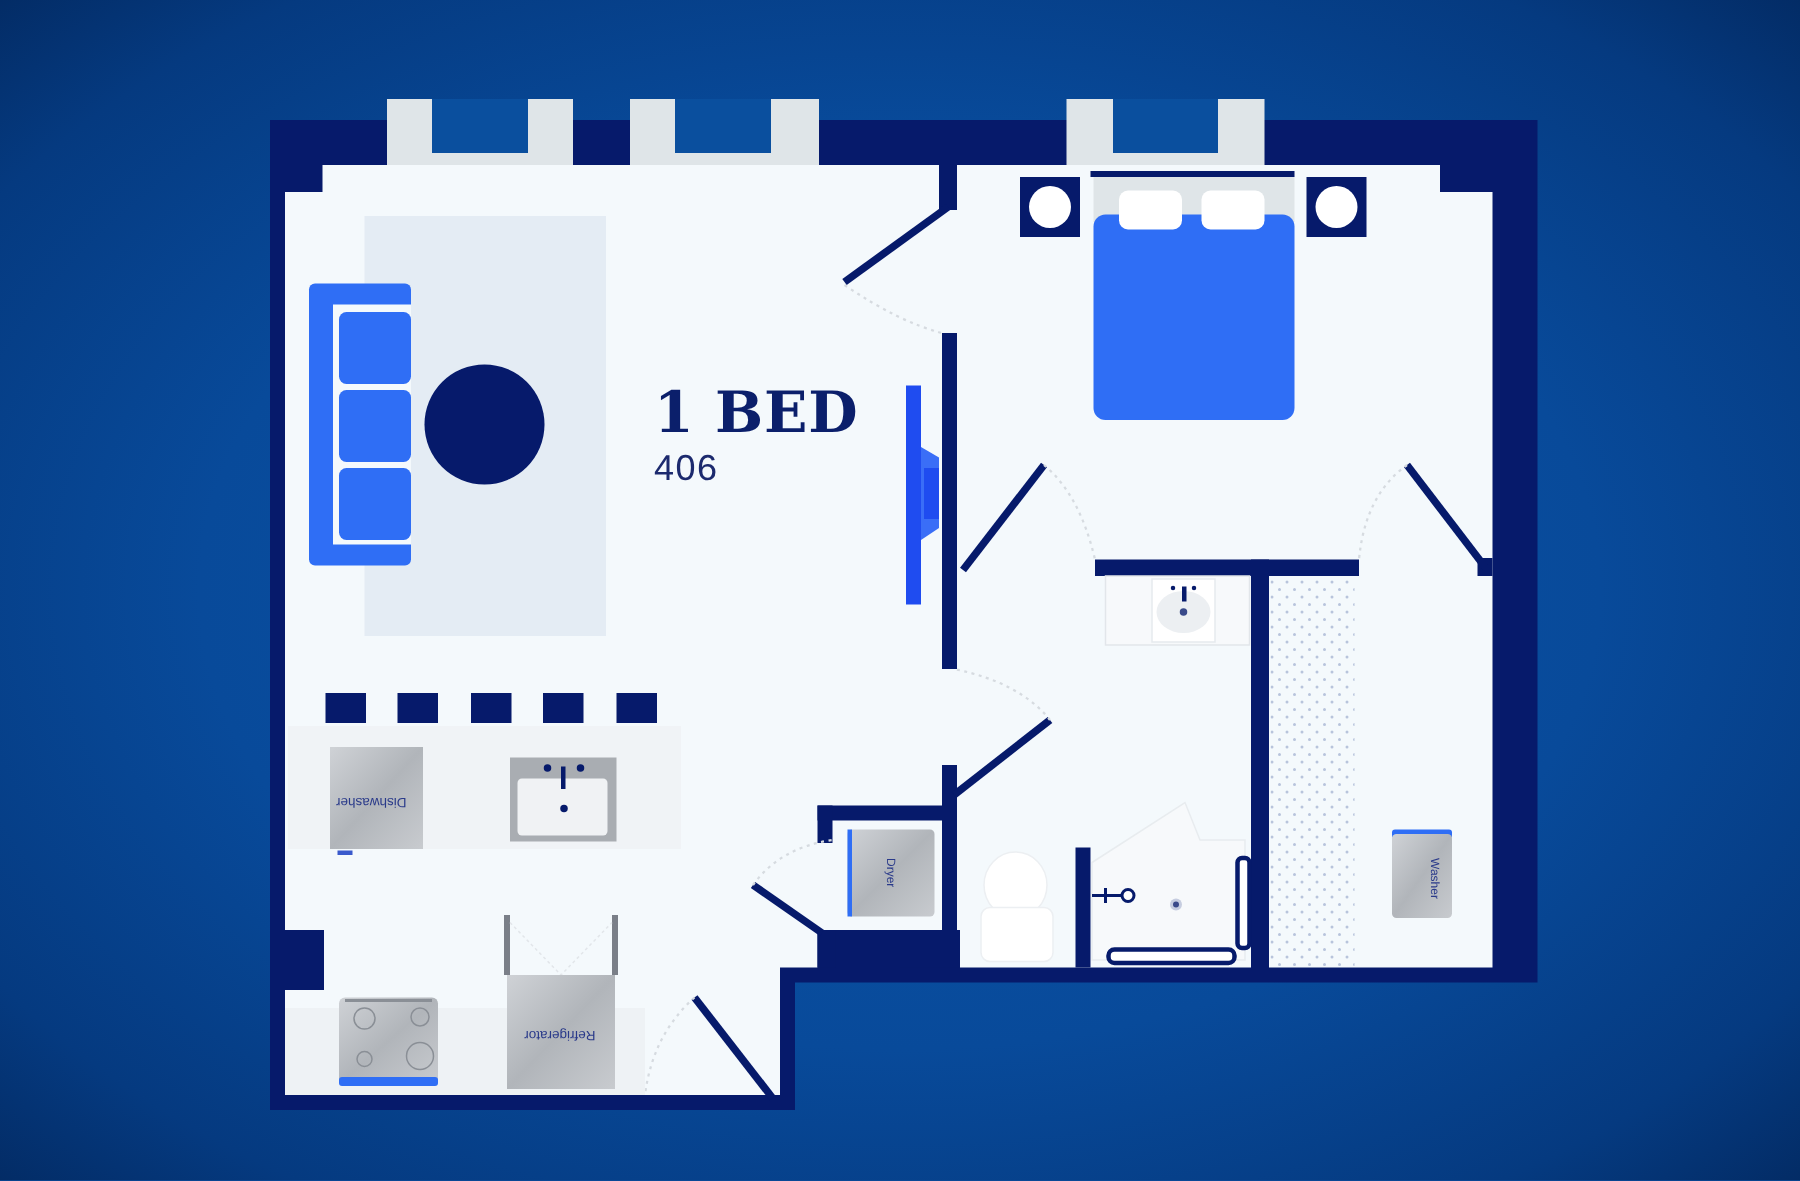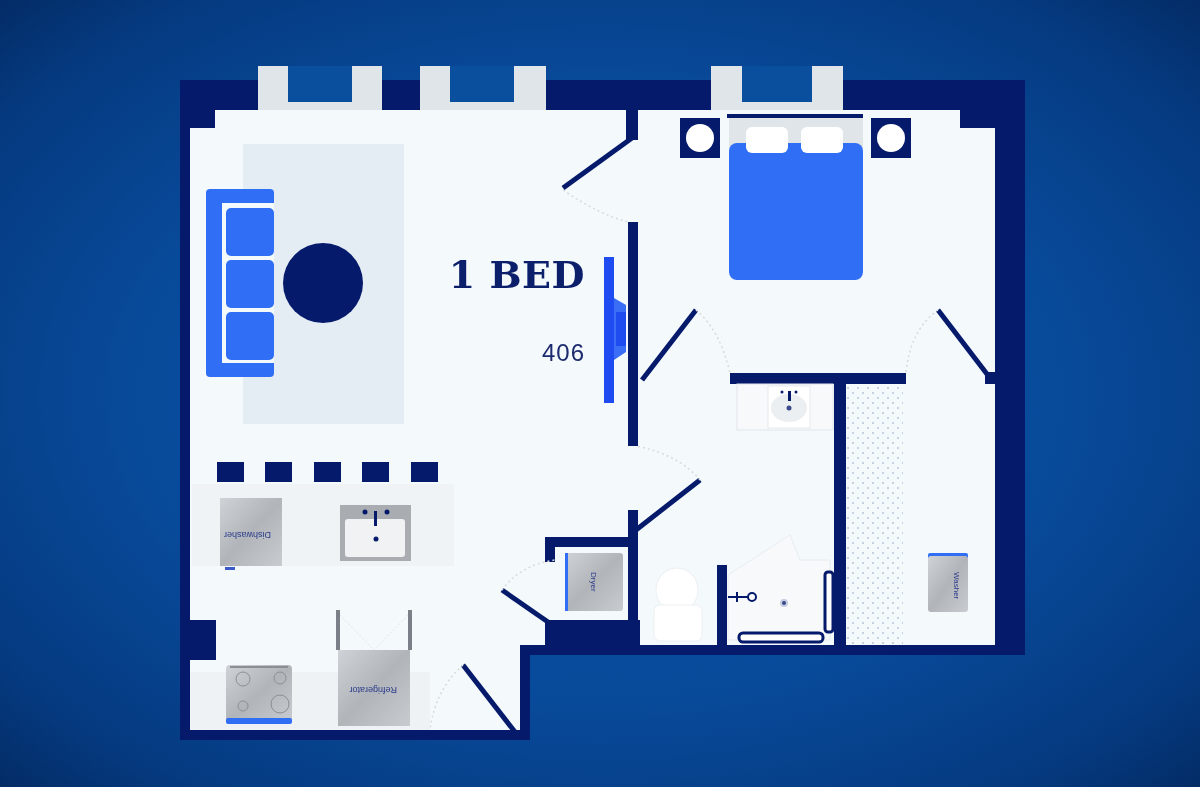--- a/index.html
+++ b/index.html
@@ -1,21 +1,21 @@
 <!DOCTYPE html>
 <html><head>
 <meta charset="utf-8">
 <style>
   html, body { margin:0; padding:0; }
   body { width:1200px; height:787px; overflow:hidden; background:#0a4a9a; position:relative; font-family:"Liberation Sans", sans-serif; }
   .bg { position:absolute; inset:0; background: radial-gradient(ellipse at center, #0b55aa 0%, #084a9a 55%, #053a80 85%, #032c66 100%); }
   svg { position:absolute; left:0; top:0; }
-  .title { position:absolute; left:420px; top:252px; width:165px; text-align:right; color:#0b1f6b; }
+  .title { position:absolute; left:436px; top:252px; width:165px; text-align:left; color:#0b1f6b; }
   .title .t1 { font-family:"DejaVu Serif", serif; font-weight:bold; font-size:38px; letter-spacing:0.5px; line-height:46px; }
-  .title .t2 { font-family:"Liberation Sans", sans-serif; font-size:24px; letter-spacing:1px; line-height:30px; color:#1c2a6e;margin-top:40px; }
+  .title .t2 { font-family:"Liberation Sans", sans-serif; font-size:24px; letter-spacing:1px; line-height:30px; color:#1c2a6e; }
   .lbl { font-family:"Liberation Sans", sans-serif; fill:#2a3a8a; }
 </style>
 </head>
 <body>
 
 <div class="bg"></div>
 
 <svg width="1200" height="787" viewBox="0 0 1200 787">
   <defs>
     <pattern id="dots" width="10" height="10" patternUnits="userSpaceOnUse">

